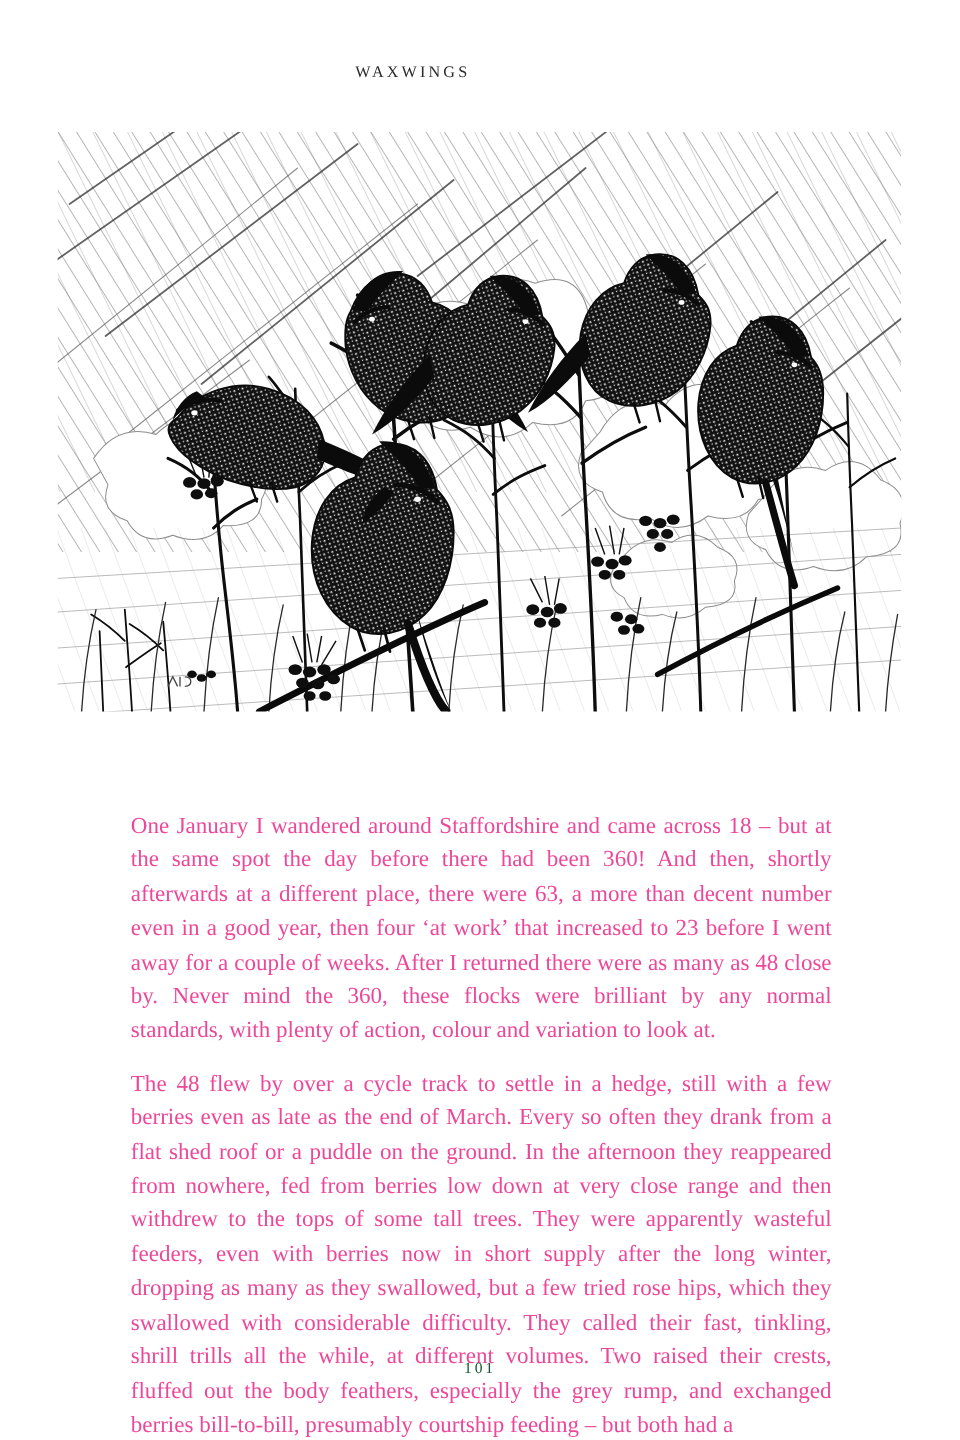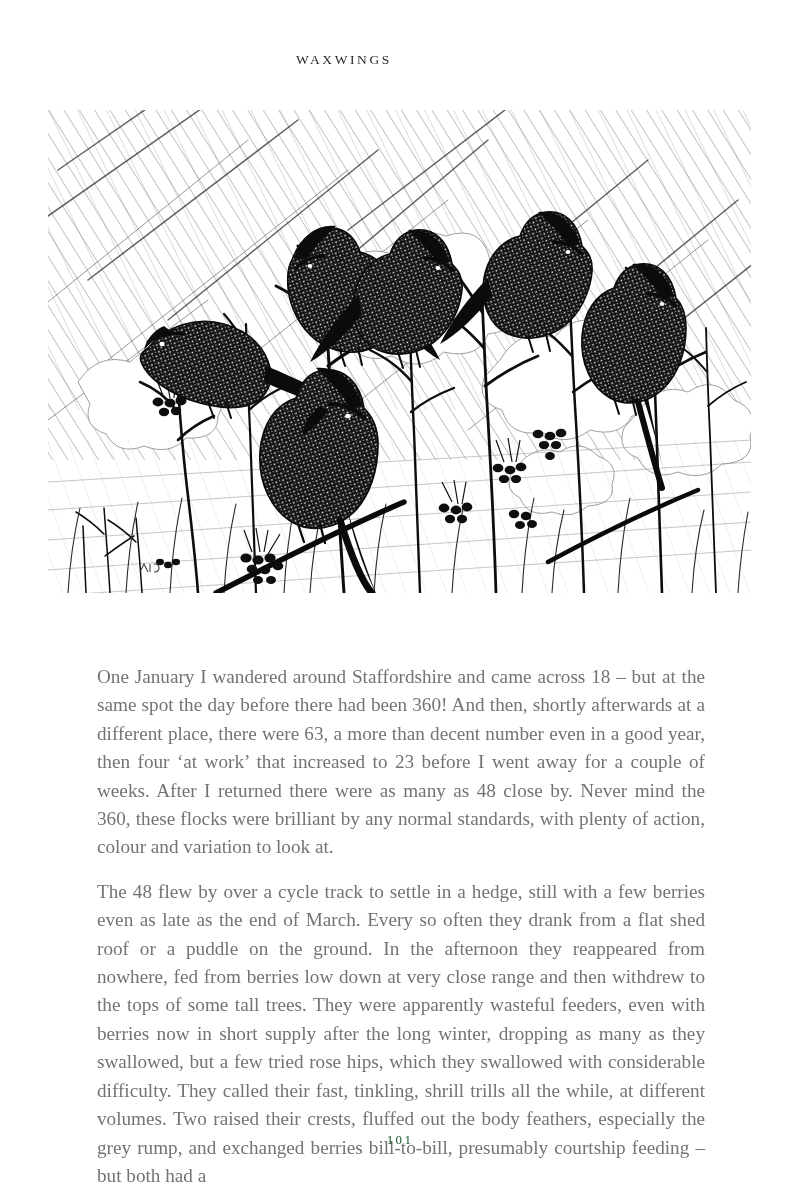--- a/index.html
+++ b/index.html
@@ -45,26 +45,26 @@
   }
 
   
   .body-text {
     position: absolute;
     left: 97px;
     top: 663px;
     width: 608px;
   }
   .para {
-    margin: 0;
+    margin: 12px;
     font-size: 19.2px;
     line-height: 28.4px;
     text-align: justify;
     text-justify: inter-word;
-    color: #737373;
+    color: #ec4899;
     hyphens: none;
   }
   .para + .para {
     margin-top: 16px;
   }
 
   
   .folio {
     position: absolute;
     bottom: 52px;

